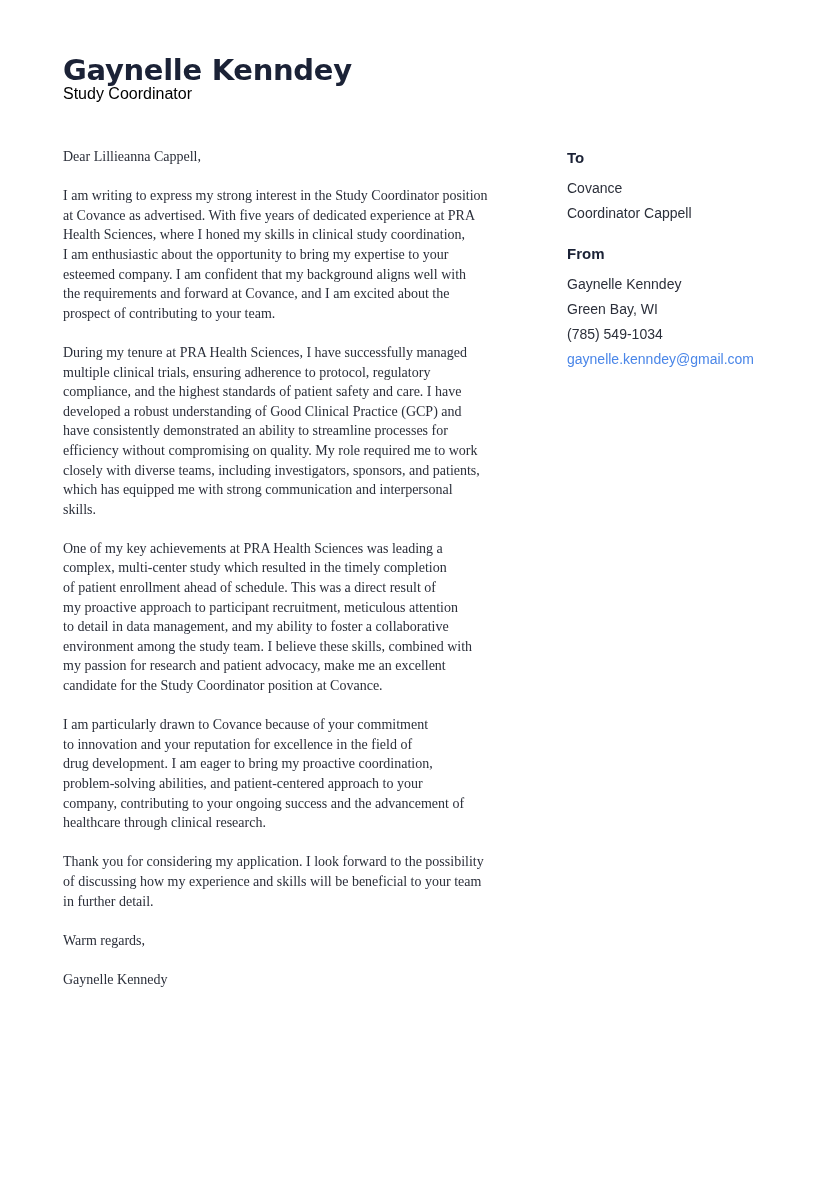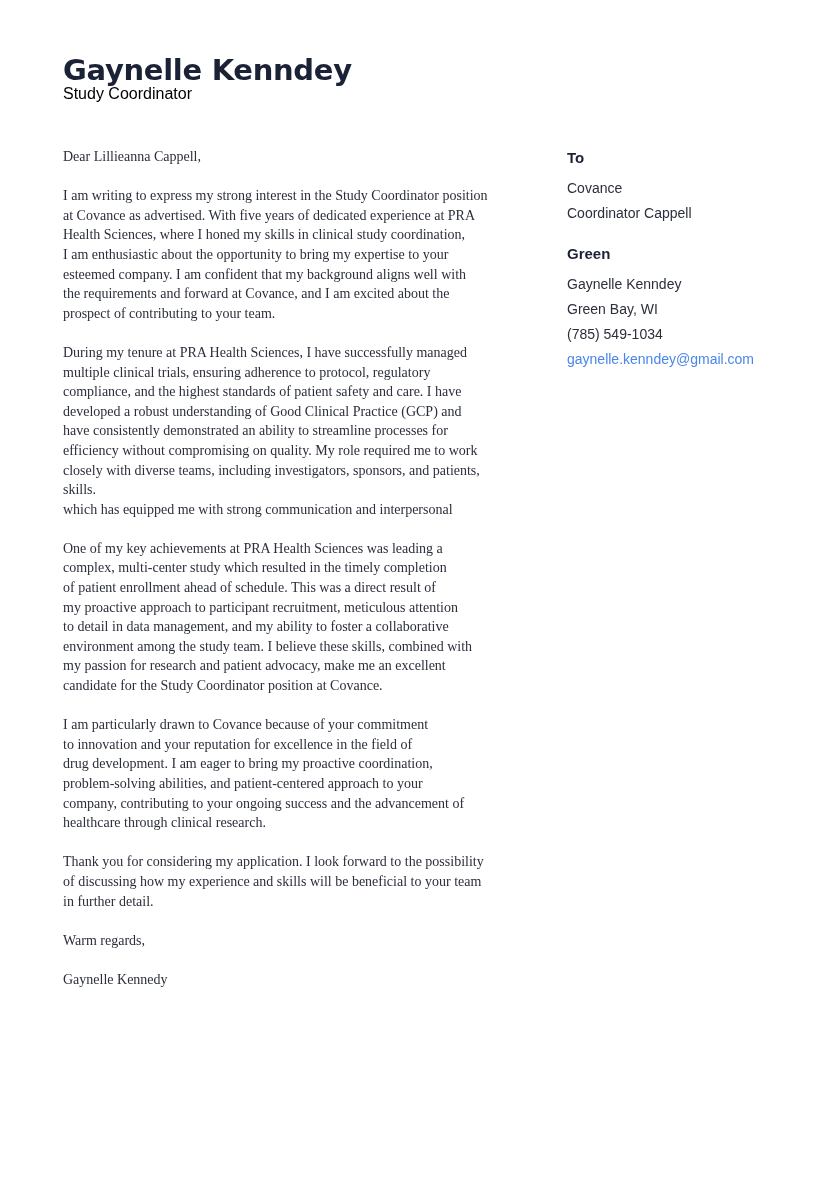--- a/index.html
+++ b/index.html
@@ -38,22 +38,22 @@
         <span class="line">prospect of contributing to your team.</span>
       </p>
       <p class="para">
         <span class="line">During my tenure at PRA Health Sciences, I have successfully managed</span>
         <span class="line">multiple clinical trials, ensuring adherence to protocol, regulatory</span>
         <span class="line">compliance, and the highest standards of patient safety and care. I have</span>
         <span class="line">developed a robust understanding of Good Clinical Practice (GCP) and</span>
         <span class="line">have consistently demonstrated an ability to streamline processes for</span>
         <span class="line">efficiency without compromising on quality. My role required me to work</span>
         <span class="line">closely with diverse teams, including investigators, sponsors, and patients,</span>
+        <span class="line">which has equipped me with strong communication and interpersonal</span>
         <span class="line">skills.</span>
-        <span class="line">which has equipped me with strong communication and interpersonal</span>
       </p>
       <p class="para">
         <span class="line">One of my key achievements at PRA Health Sciences was leading a</span>
         <span class="line">complex, multi-center study which resulted in the timely completion</span>
         <span class="line">of patient enrollment ahead of schedule. This was a direct result of</span>
         <span class="line">my proactive approach to participant recruitment, meticulous attention</span>
         <span class="line">to detail in data management, and my ability to foster a collaborative</span>
         <span class="line">environment among the study team. I believe these skills, combined with</span>
         <span class="line">my passion for research and patient advocacy, make me an excellent</span>
         <span class="line">candidate for the Study Coordinator position at Covance.</span>
@@ -76,19 +76,19 @@
   <p class="para">Gaynelle Kennedy</p>
 </div>
 
 <div class="sidebar">
   <div class="sec">
     <div class="sec-title">To</div>
     <div class="sec-item">Covance</div>
     <div class="sec-item">Coordinator Cappell</div>
   </div>
   <div class="sec">
-    <div class="sec-title">Green</div>
+    <div class="sec-title">From</div>
     <div class="sec-item">Gaynelle Kenndey</div>
     <div class="sec-item">Green Bay, WI</div>
     <div class="sec-item">(785) 549-1034</div>
     <div class="sec-item"><a class="link" title="gaynelle.kenndey@gmail.com">gaynelle.kenndey@gmail.com</a></div>
   </div>
 </div>
 
 </body></html>

